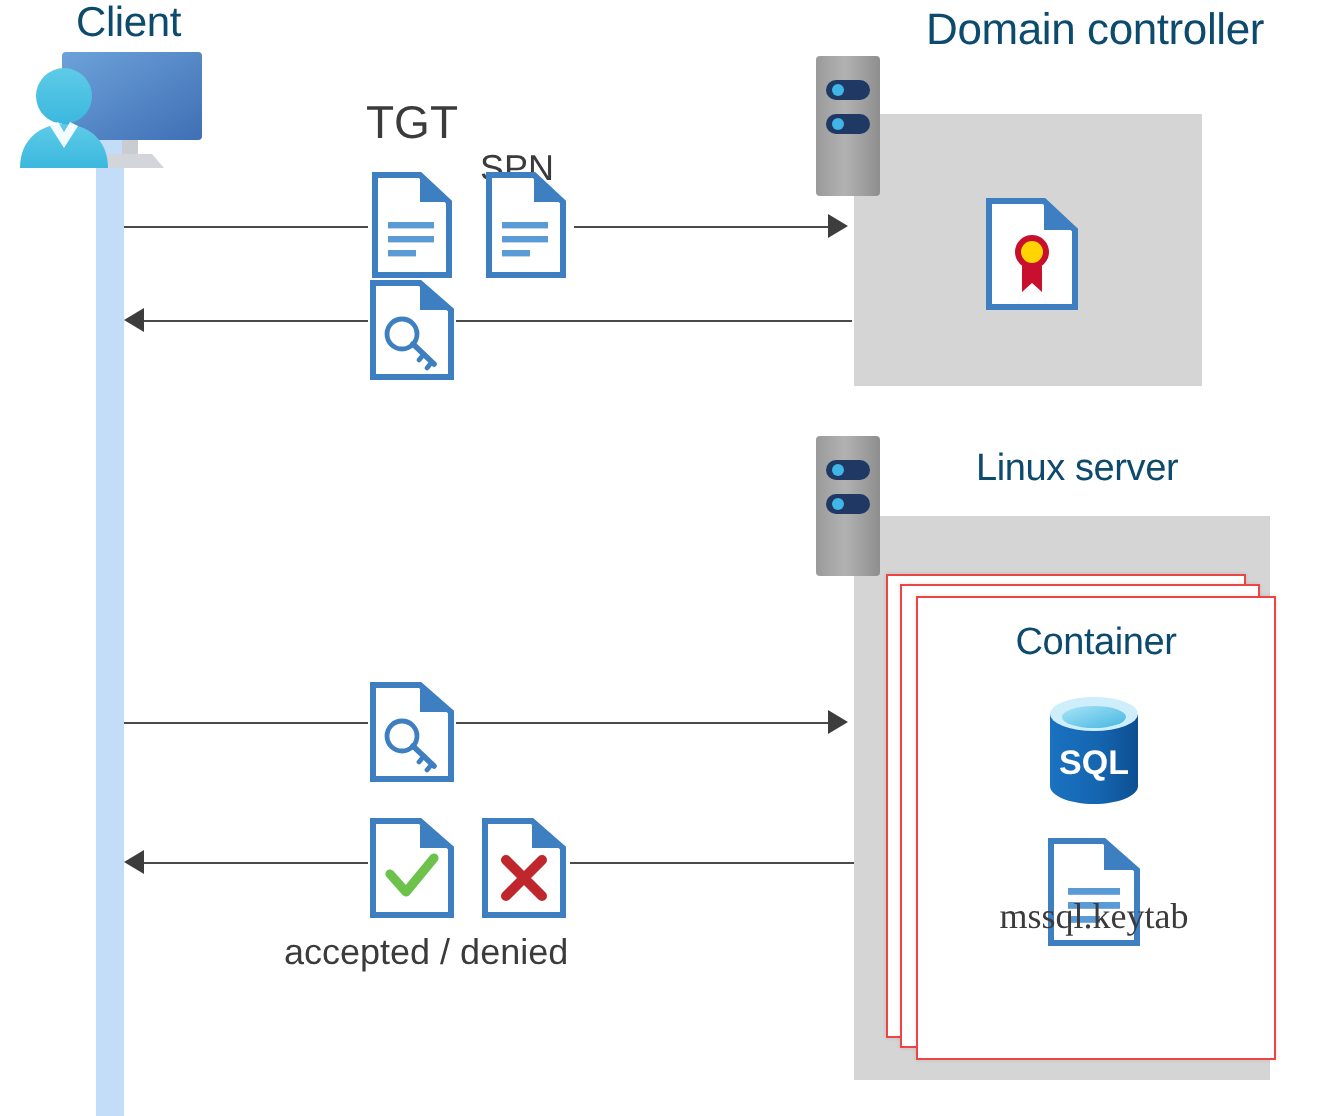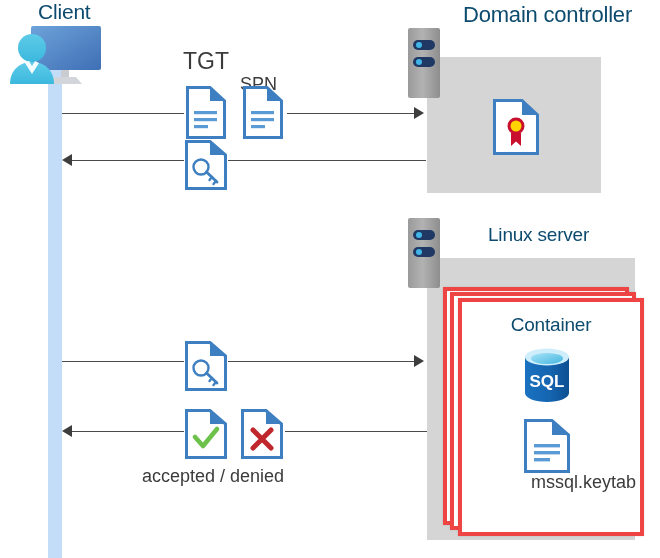--- a/index.html
+++ b/index.html
@@ -34,28 +34,28 @@
   
   .line{position:absolute;height:0;border-top:1.6px solid #4a4a4a;}
   .arrow-r{position:absolute;width:0;height:0;
       border-top:6px solid transparent;border-bottom:6px solid transparent;
       border-left:10px solid #3d3d3d;}
   .arrow-l{position:absolute;width:0;height:0;
       border-top:6px solid transparent;border-bottom:6px solid transparent;
       border-right:10px solid #3d3d3d;}
 
   
-  .card{position:absolute;background:#ffffff;border:4px solid #ef4444;
+  .card{position:absolute;background:#ffffff;border:1px solid #ef4444;
         box-shadow:0 0 2px rgba(0,0,0,0.12);}
   #card1{left:443px;top:287px;width:178px;height:230px;}
   #card2{left:450px;top:292px;width:178px;height:230px;}
   #card3{left:458px;top:298px;width:178px;height:230px;}
 
   .lbl{font-size:18px;color:#3b3b3b;}
-  #keytab-label{left:458px;top:472px;width:178px;text-align:right;}
+  #keytab-label{left:458px;top:448px;width:178px;text-align:center;font-family:Liberation Serif, serif;}
   #accepted-denied{left:142px;top:466px;font-size:18px;color:#3b3b3b;}
   #tgt-label{left:183px;top:48px;font-size:23px;color:#3b3b3b;}
   #spn-label{left:240px;top:48px;font-size:18px;color:#3b3b3b;margin-top:26px;}
 </style>
 </head>
 <body>
 
 <div class="abs title-bold" id="client-title">Client</div>
 
 <div class="abs" id="client-lifeline"></div>

